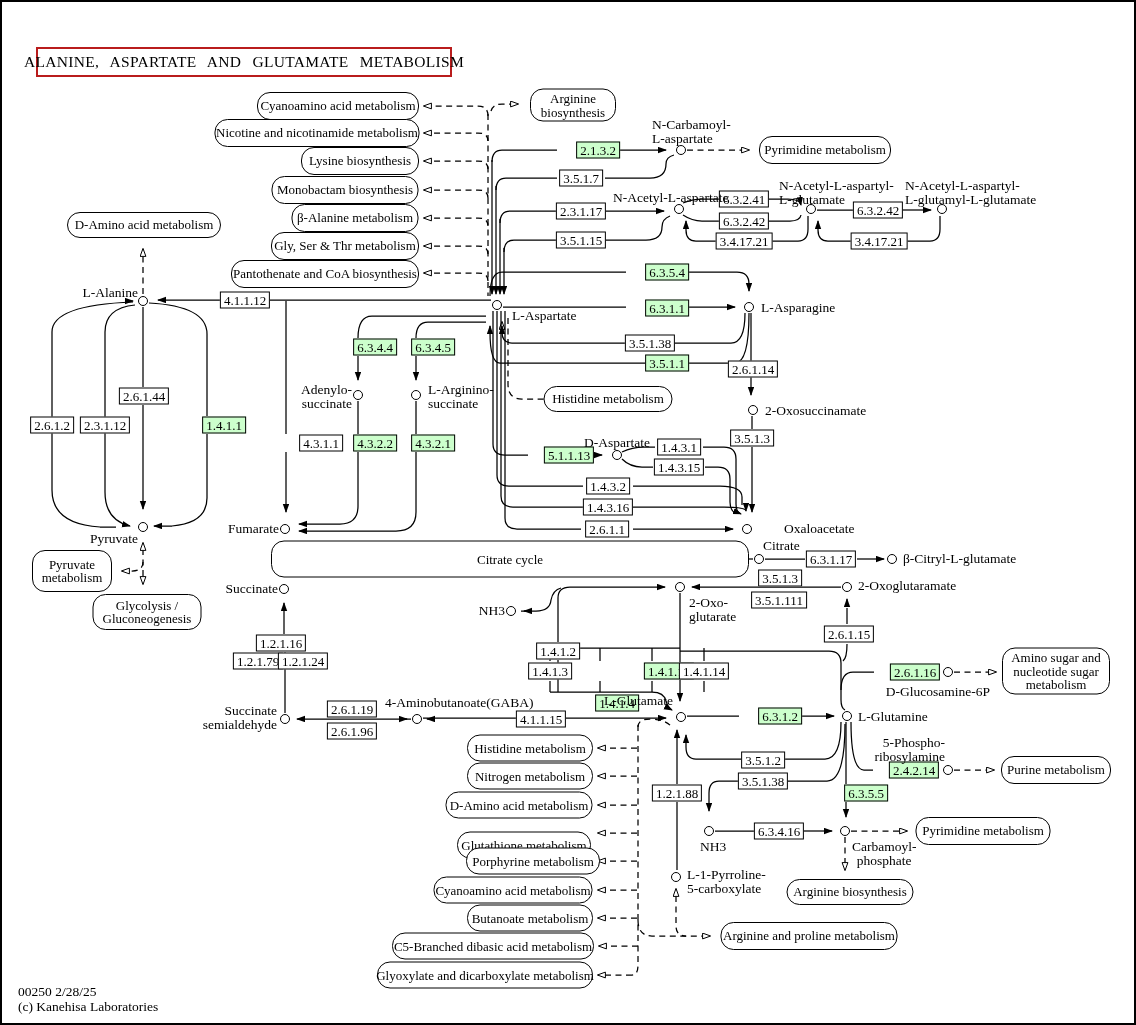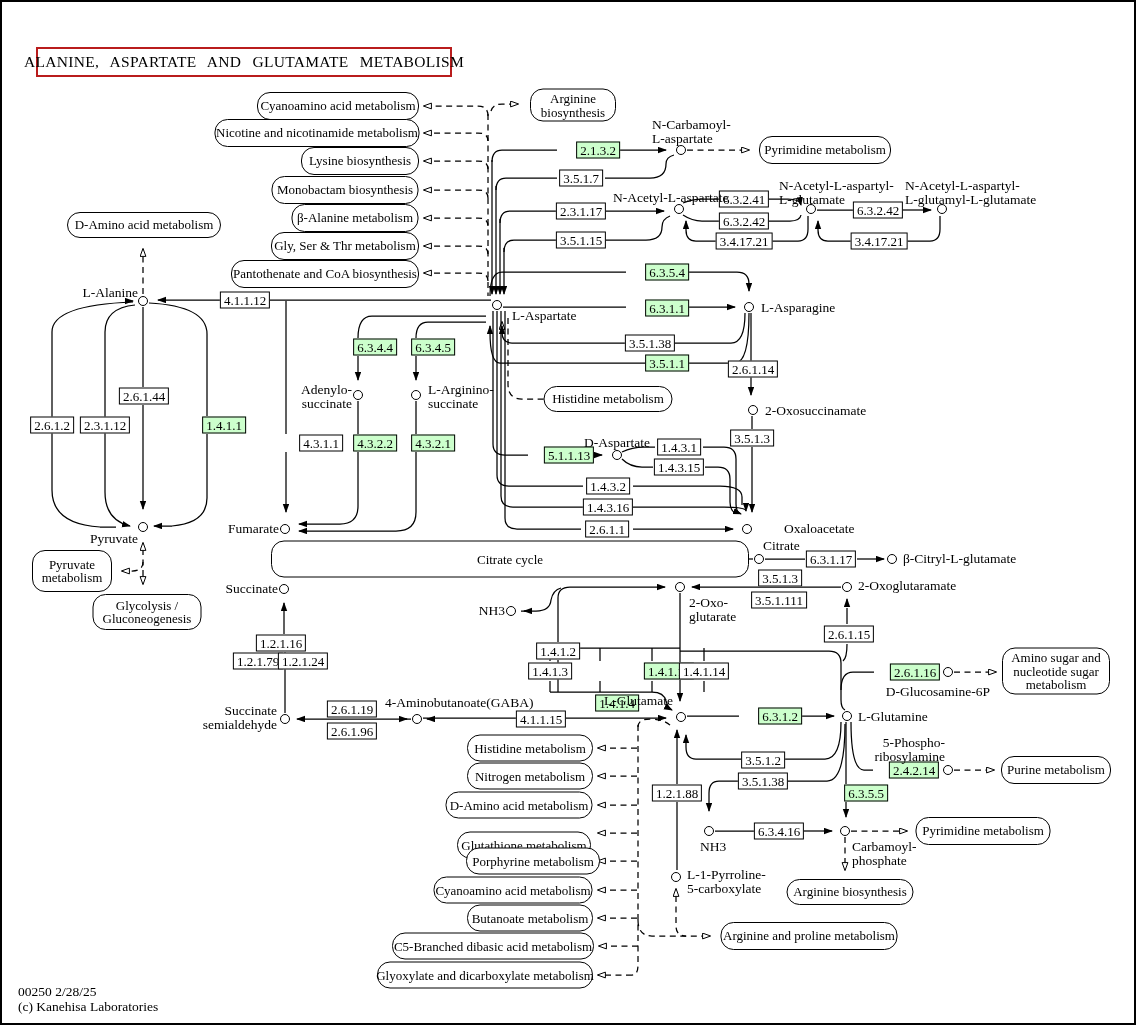--- a/index.html
+++ b/index.html
@@ -338,21 +338,21 @@
       <div class="cpd" style="left: 847px; top: 716px;"></div>
       <div class="lbl" style="left: 858px; top: 710px;">L-Glutamine</div>
       <div class="cpd" style="left: 948px; top: 672px;"></div>
       <div class="lbl r" style="left: 990px; top: 685px;">D-Glucosamine-6P</div>
       <div class="cpd" style="left: 948px; top: 770px;"></div>
       <div class="lbl r" style="left: 945px; top: 736px;">5-Phospho-
 ribosylamine</div>
       <div class="cpd" style="left: 709px; top: 831px;"></div>
       <div class="lbl" style="left: 700px; top: 840px;">NH3</div>
       <div class="cpd" style="left: 845px; top: 831px;"></div>
-      <div class="lbl" style="left: 852px; top: 840px;">Carbamoyl-
+      <div class="lbl" style="left: 852px; top: 840px; text-align: center;">Carbamoyl-
 phosphate</div>
       <div class="cpd" style="left: 676px; top: 877px;"></div>
       <div class="lbl" style="left: 687px; top: 868px;">L-1-Pyrroline-
 5-carboxylate</div>
       <div class="cpd" style="left: 358px; top: 395px;"></div>
       <div class="lbl r" style="left: 352px; top: 383px;">Adenylo-
 succinate</div>
       <div class="cpd" style="left: 416px; top: 395px;"></div>
       <div class="lbl" style="left: 428px; top: 383px;">L-Arginino-
 succinate</div>

